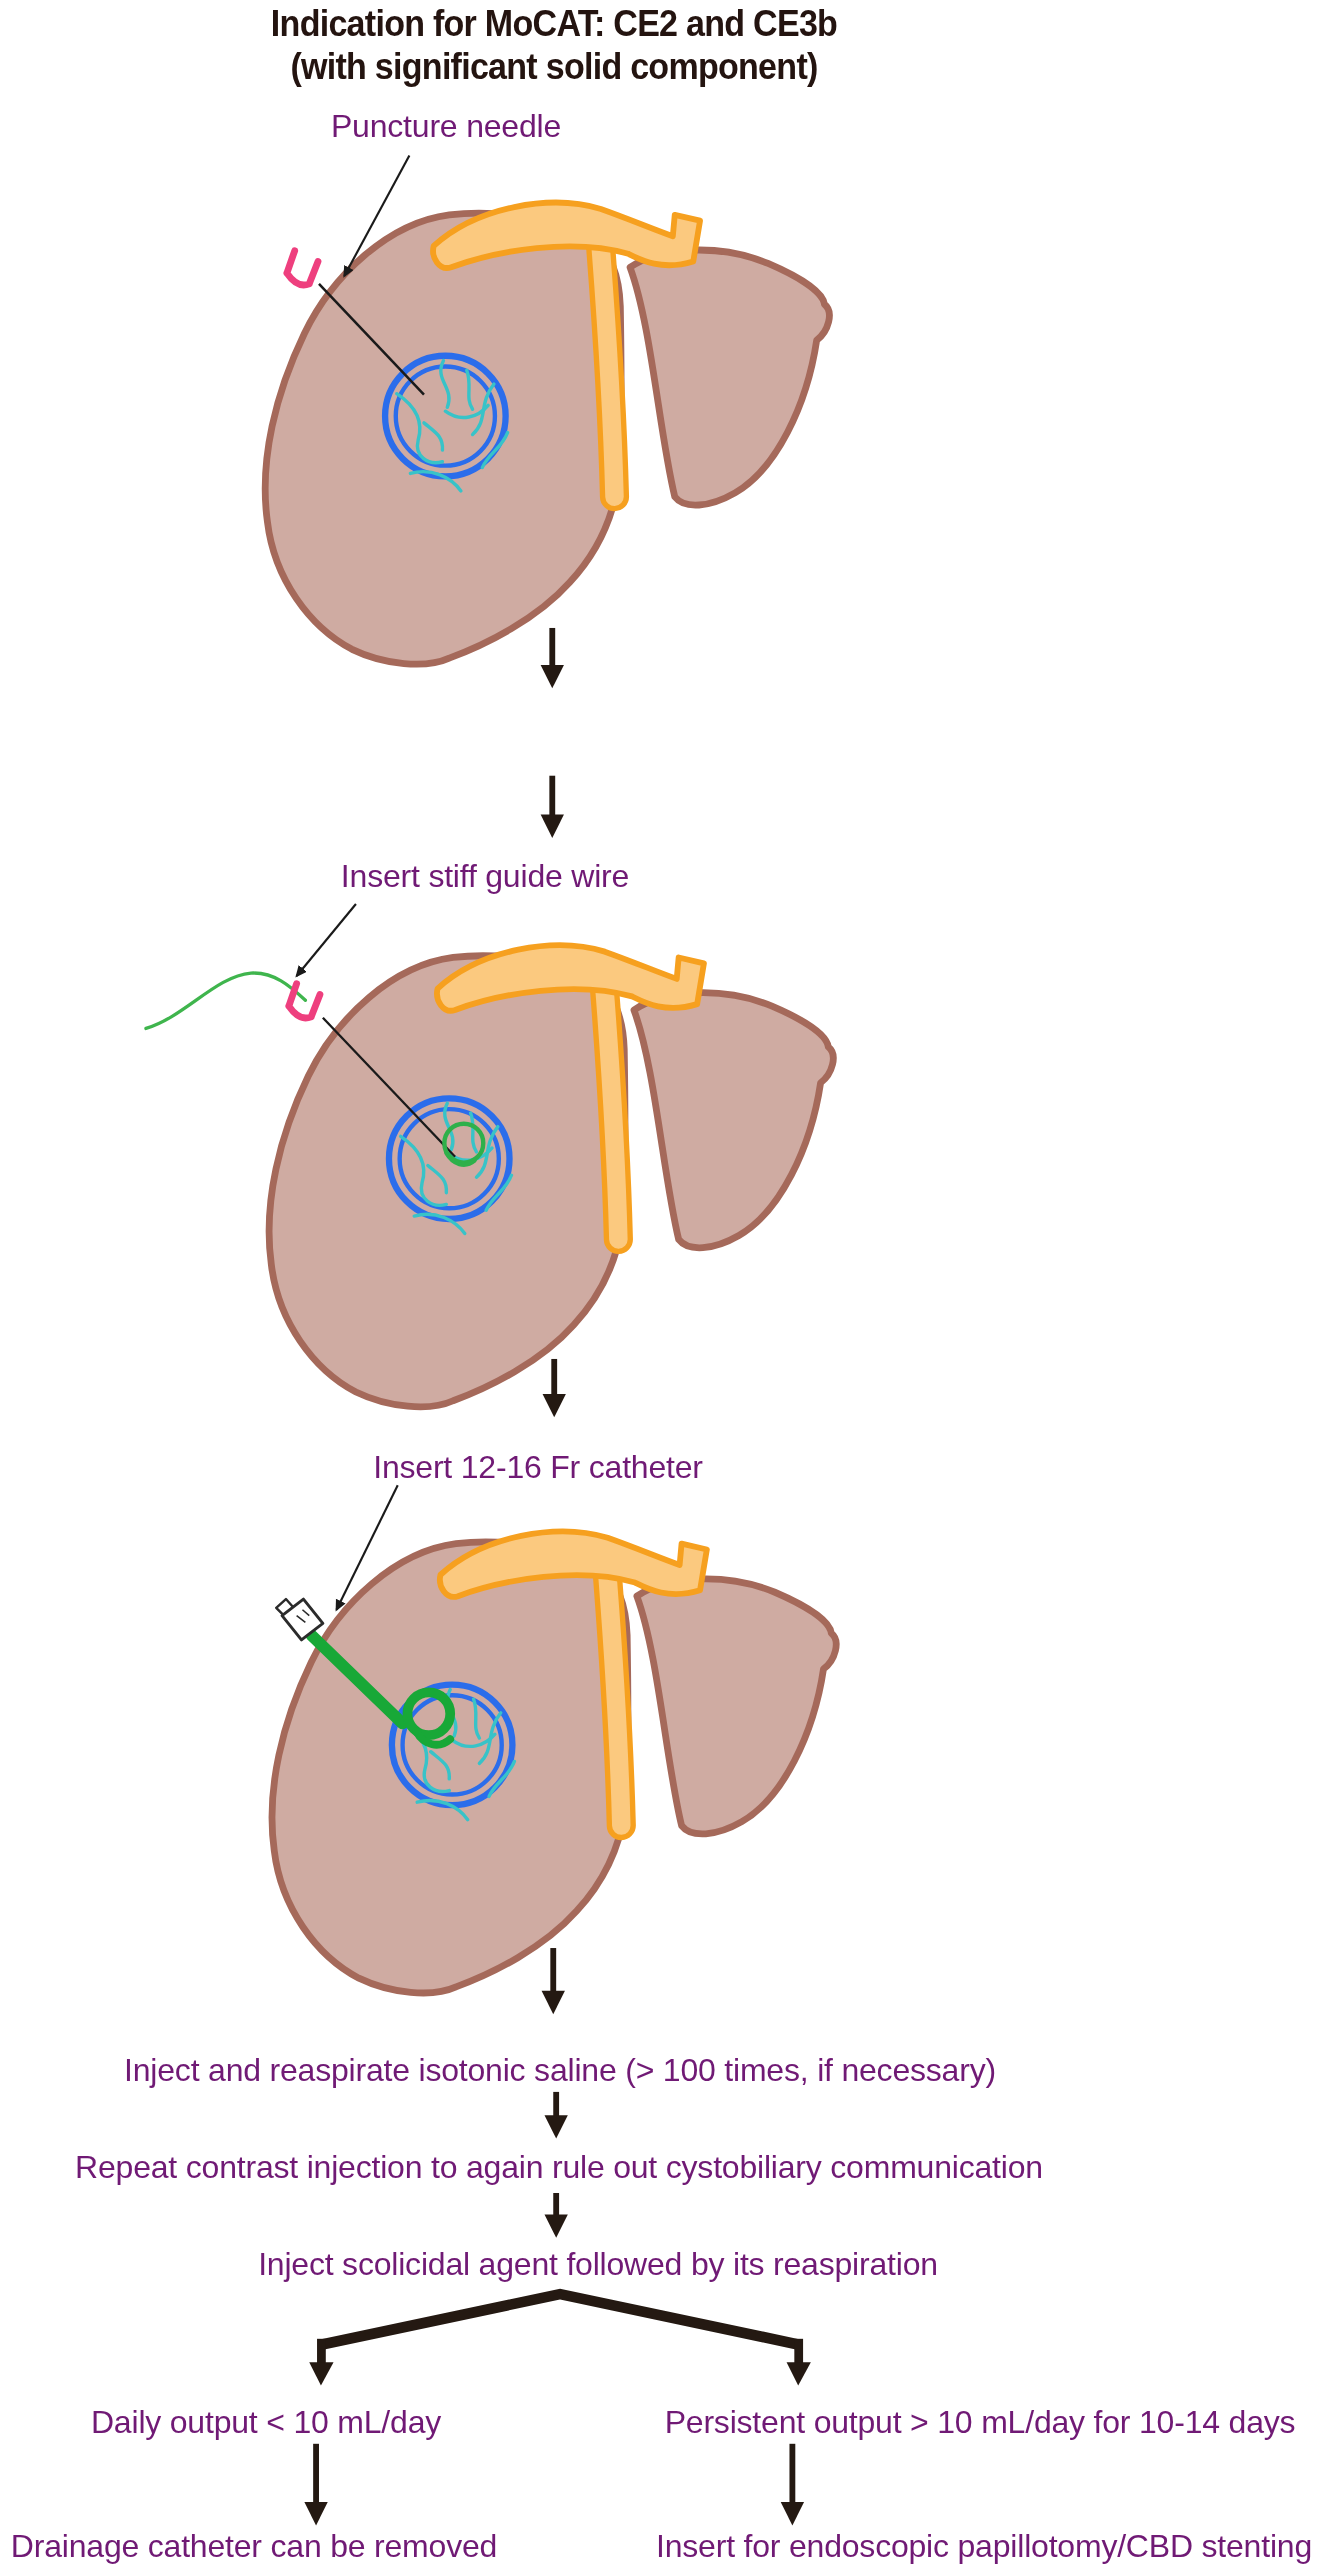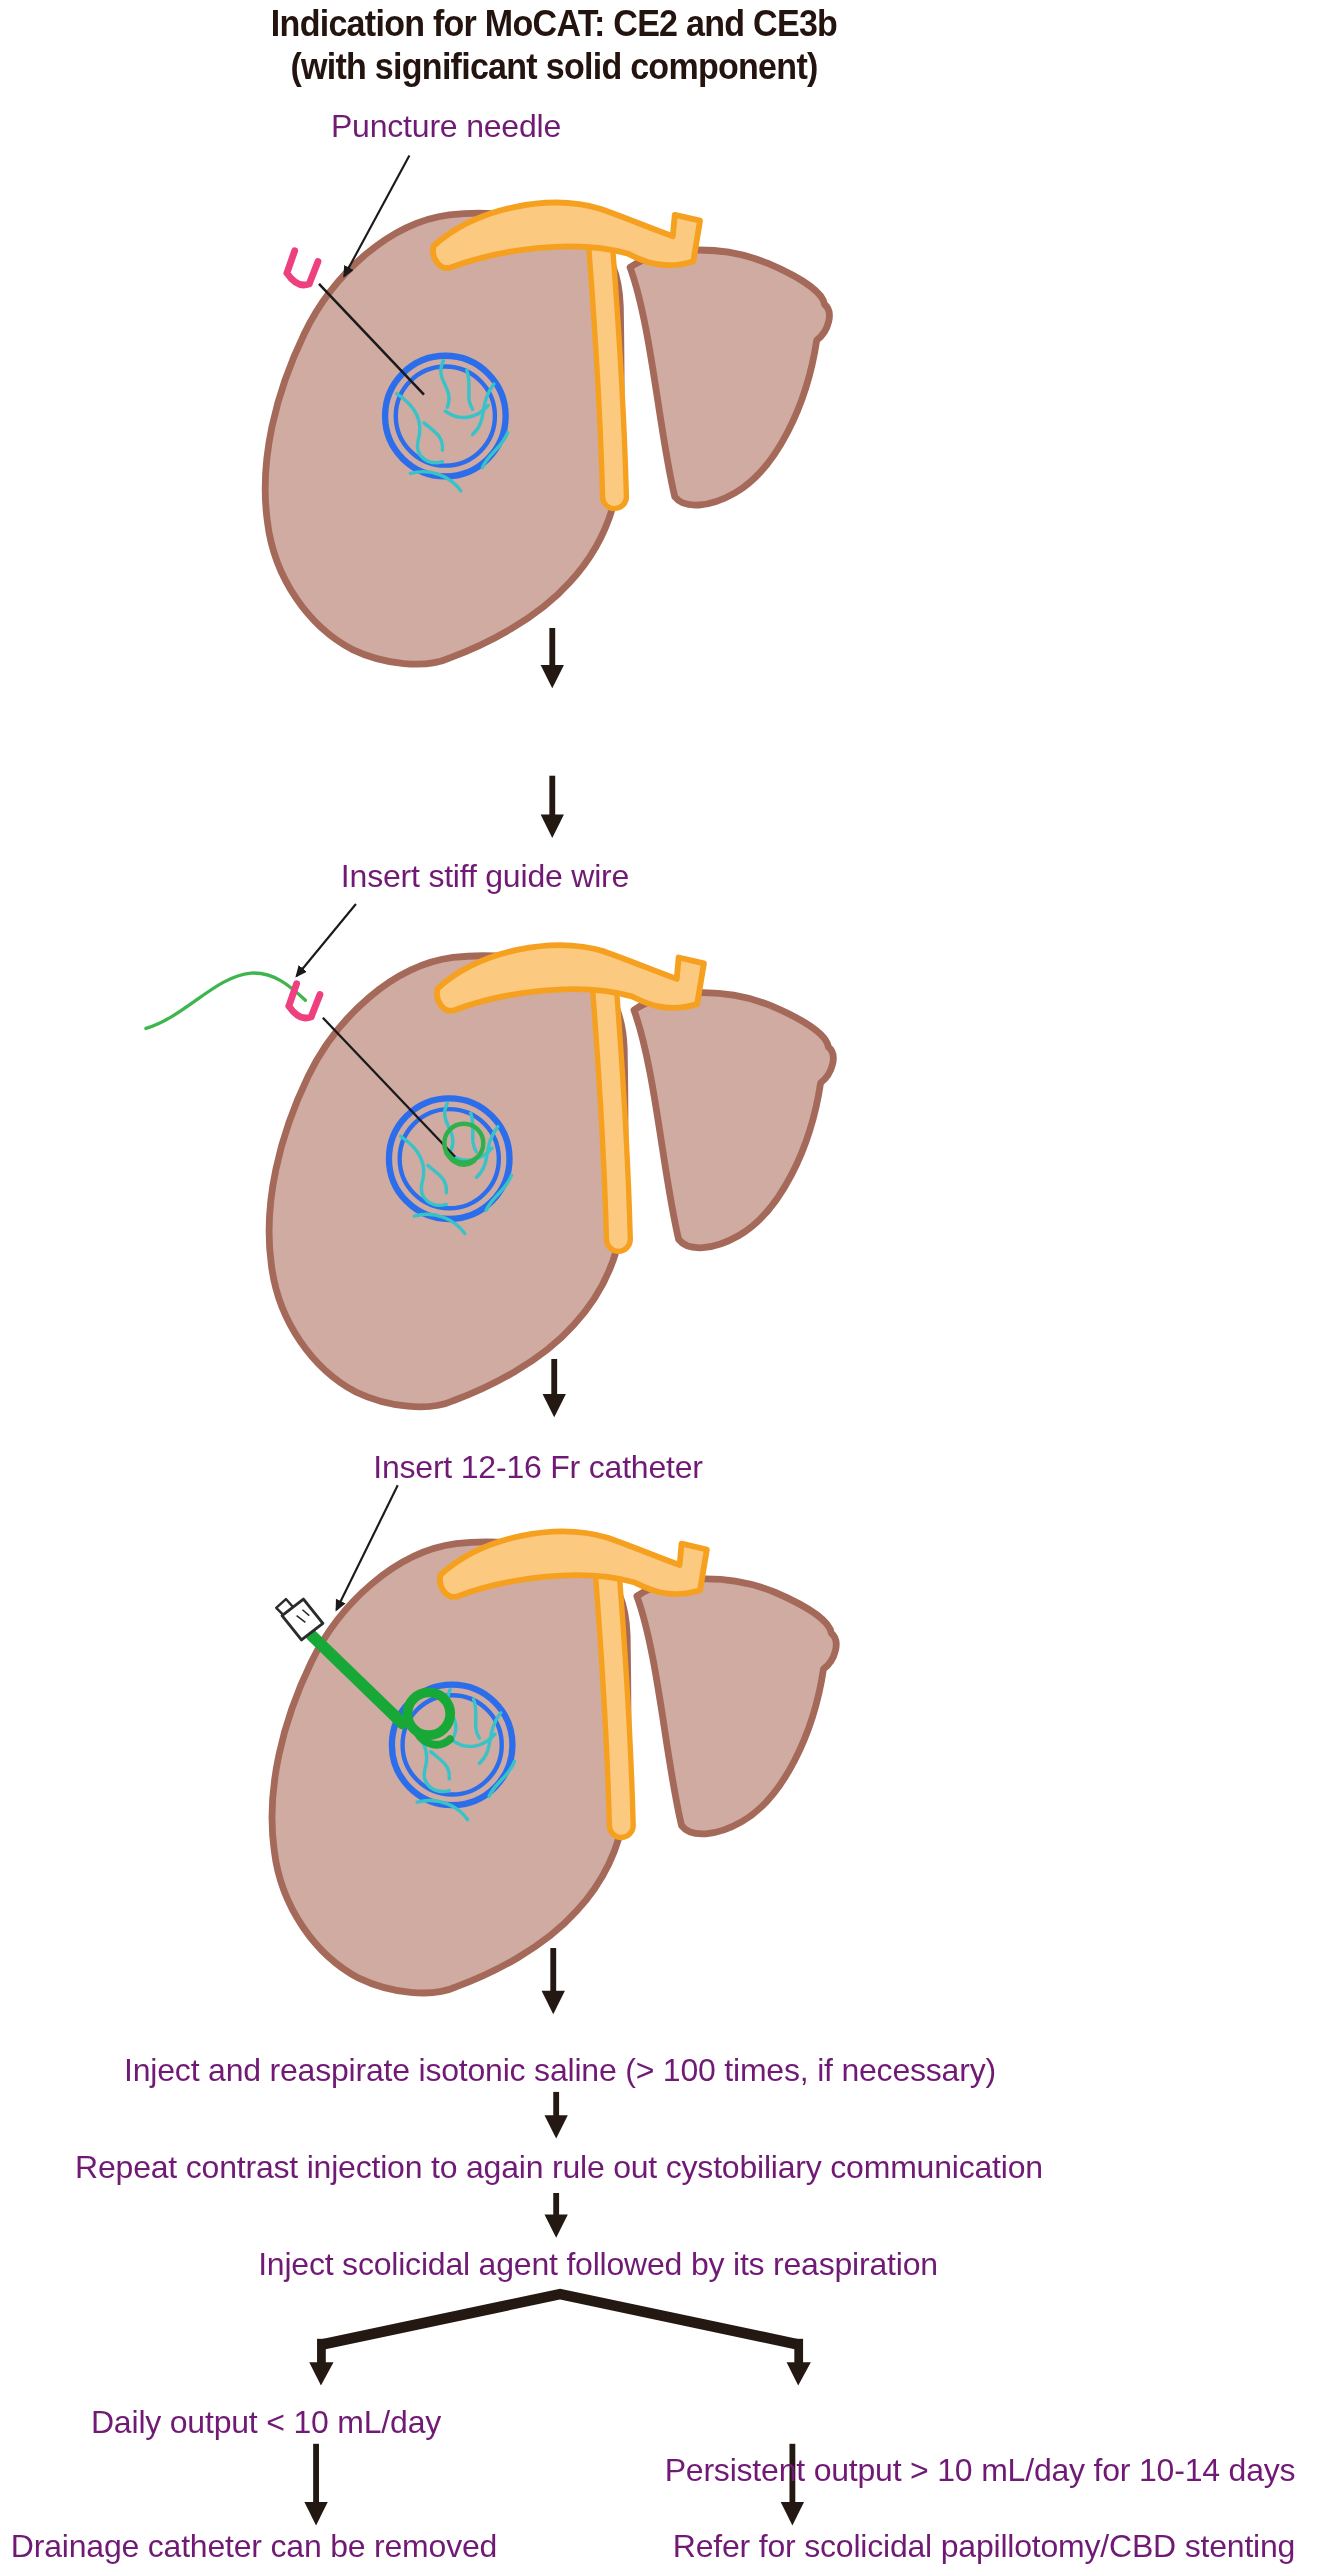--- a/index.html
+++ b/index.html
@@ -166,20 +166,20 @@
   <div class="txt" style="left:538px;top:1448px;">Insert 12-16 Fr catheter</div>
 
   <div class="txt" style="left:560px;top:2051px;">Inject and reaspirate isotonic saline (&gt; 100 times, if necessary)</div>
 
   <div class="txt" style="left:559px;top:2148px;">Repeat contrast injection to again rule out cystobiliary communication</div>
 
   <div class="txt" style="left:561px;top:2245px;margin-left:37px;">Inject scolicidal agent followed by its reaspiration</div>
 
   <div class="txt" style="left:266px;top:2403px;">Daily output &lt; 10 mL/day</div>
 
-  <div class="txt" style="left:980px;top:2403px;margin-top:48px;">Persistent output &gt; 10 mL/day for 10-14 days</div>
+  <div class="txt" style="left:980px;top:2403px;">Persistent output &gt; 10 mL/day for 10-14 days</div>
 
   <div class="txt" style="left:254px;top:2527px;">Drainage catheter can be removed</div>
 
-  <div class="txt" style="left:984px;top:2527px;">Refer for scolicidal papillotomy/CBD stenting</div>
+  <div class="txt" style="left:984px;top:2527px;">Insert for endoscopic papillotomy/CBD stenting</div>
 
 </div>
 
 
 </body></html>

